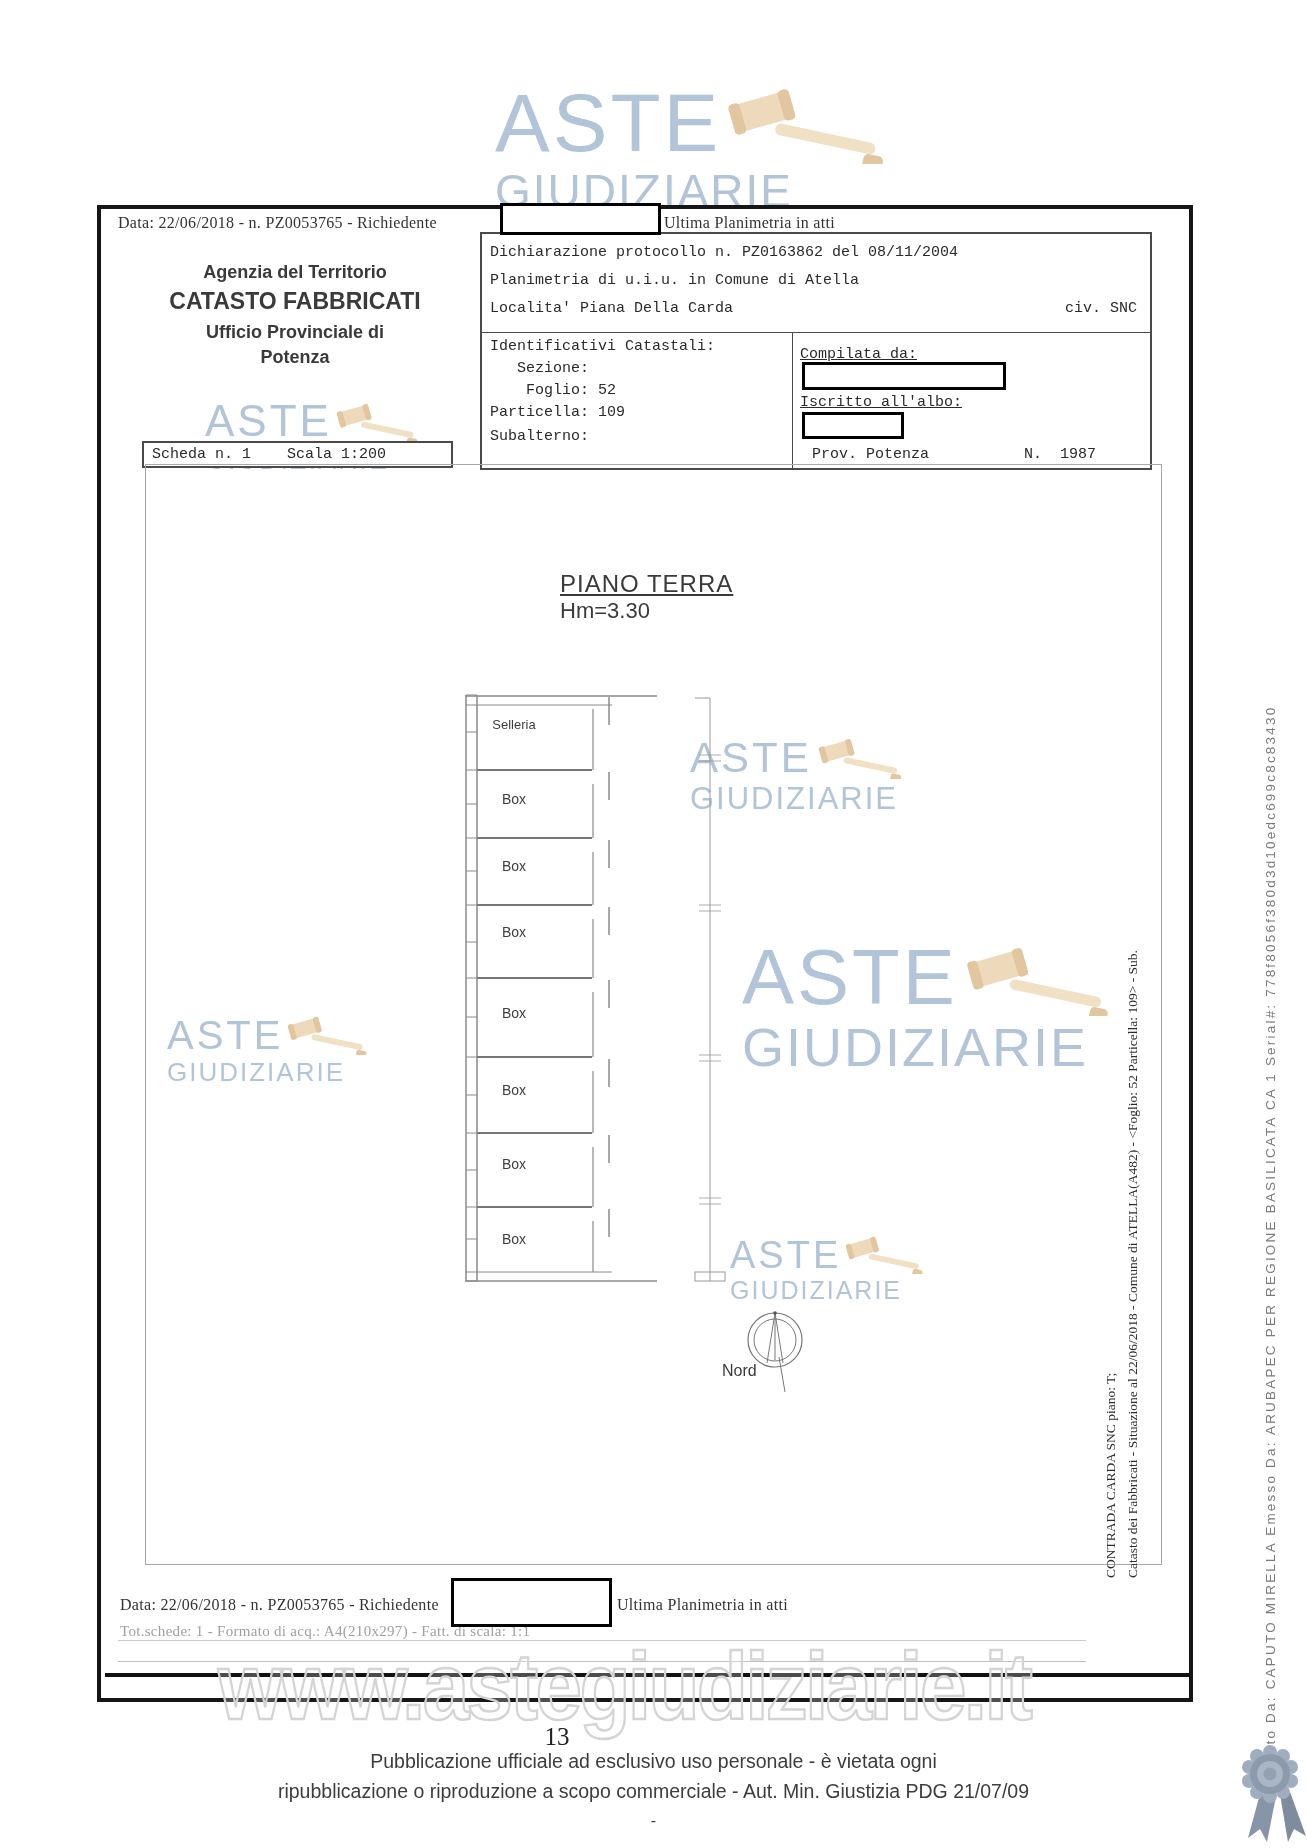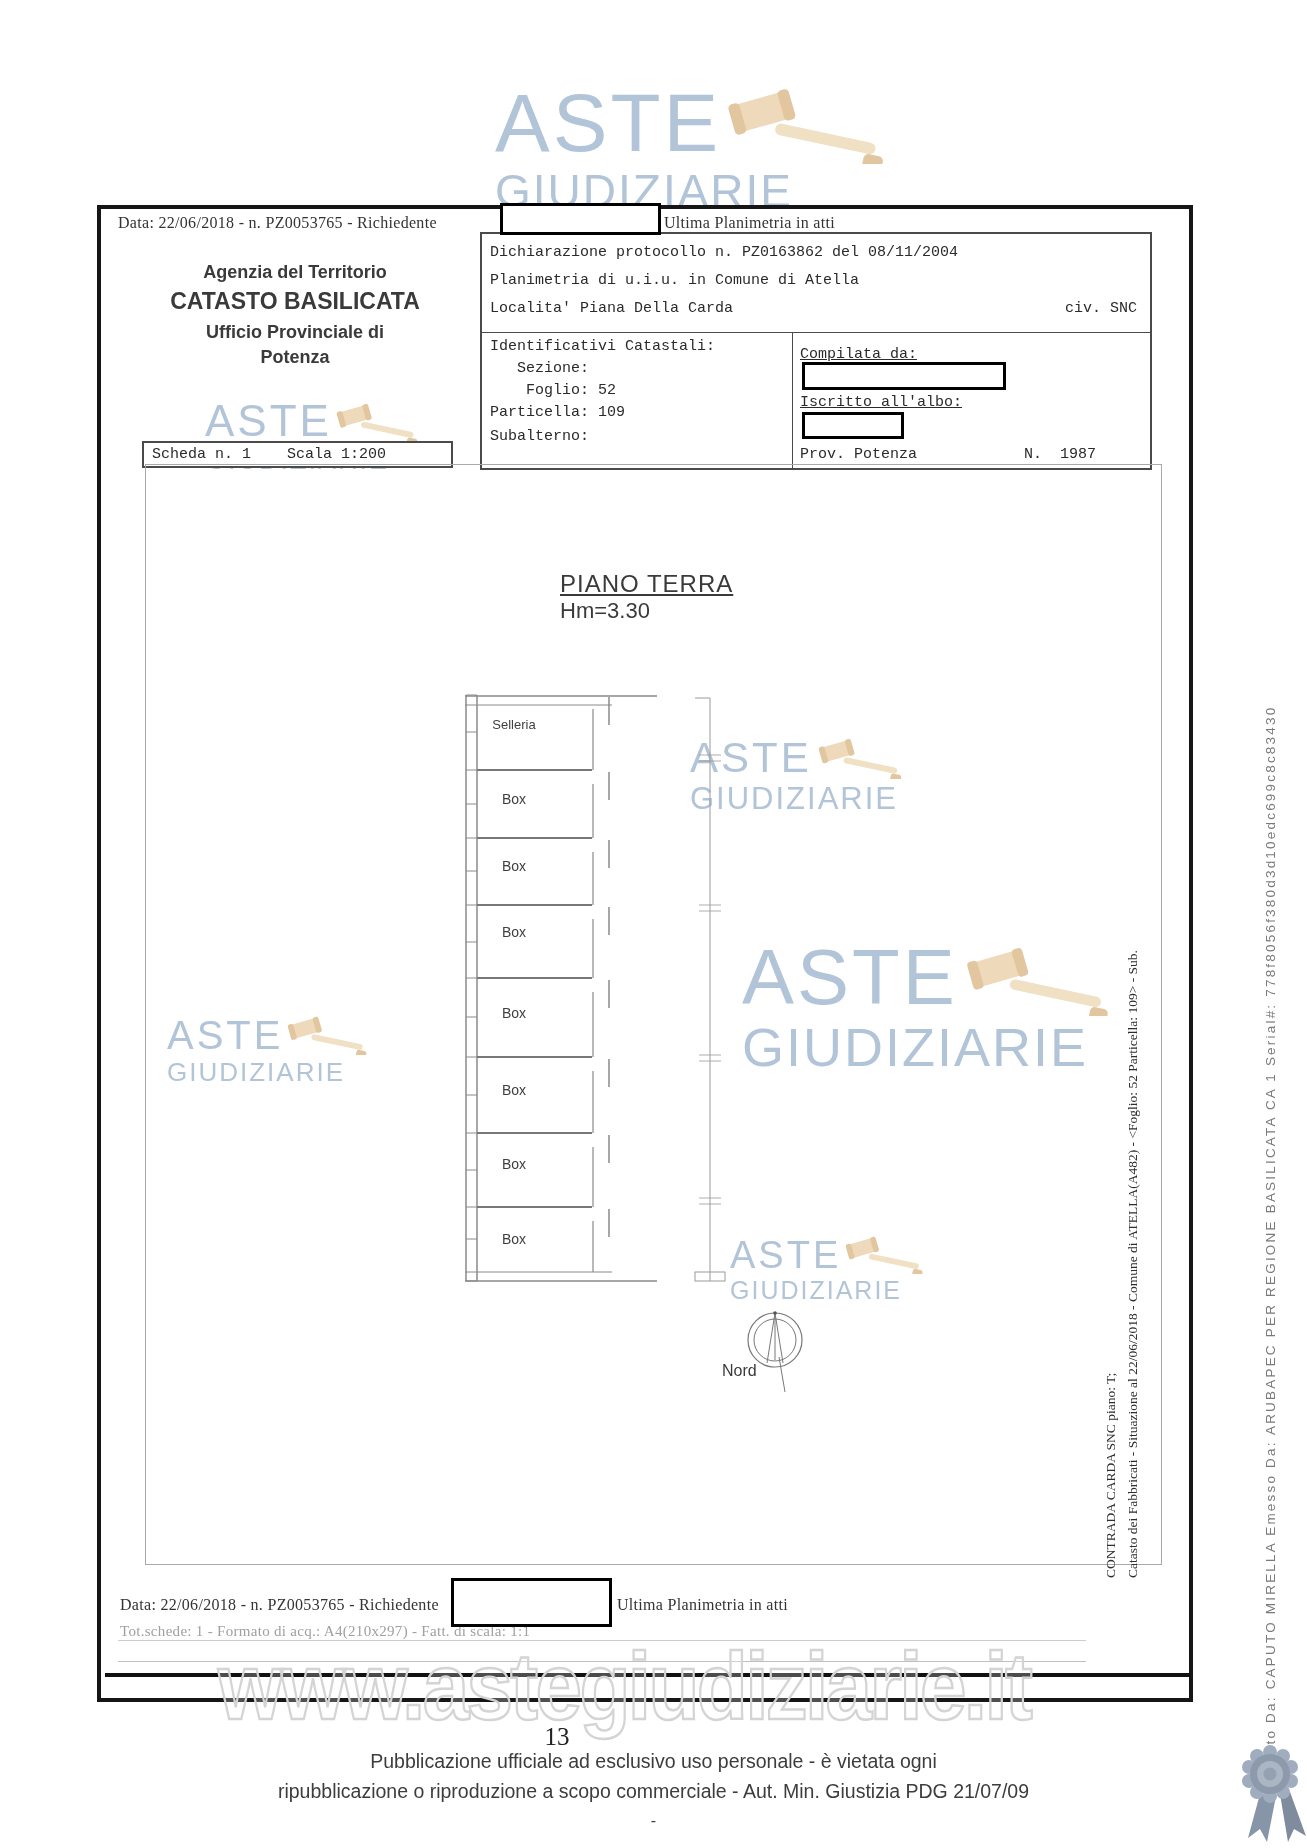--- a/index.html
+++ b/index.html
@@ -117,42 +117,42 @@
 
 
   <div class="abs outer-frame"></div>
 
   <div class="abs serif" style="left:118px;top:214px;z-index:2;">Data: 22/06/2018 -  n. PZ0053765 - Richiedente</div>
   <div class="abs redact" style="left:500px;top:203px;width:155px;height:26px;"></div>
   <div class="abs serif" style="left:664px;top:214px;z-index:2;">Ultima Planimetria in atti</div>
 
   <div class="abs agency" style="left:130px;top:262px;width:330px;z-index:2;">
     <div style="font-size:18px;">Agenzia del Territorio</div>
-    <div style="font-size:23px;margin-top:5px;">CATASTO BASILICATA</div>
+    <div style="font-size:23px;margin-top:5px;">CATASTO FABBRICATI</div>
     <div style="font-size:18px;margin-top:7px;">Ufficio Provinciale di</div>
     <div style="font-size:18px;margin-top:4px;">Potenza</div>
   </div>
 
   <div class="abs decl-box">
     <div class="abs mono" style="left:8px;top:10px;">Dichiarazione protocollo n. PZ0163862 del 08/11/2004</div>
     <div class="abs mono" style="left:8px;top:38px;">Planimetria di u.i.u. in Comune di Atella</div>
     <div class="abs mono" style="left:8px;top:66px;">Localita' Piana Della Carda</div>
     <div class="abs mono" style="left:540px;top:66px;margin-left:43px;">civ. SNC</div>
     <div class="abs hline" style="left:0;top:98px;width:668px;"></div>
     <div class="abs" style="left:310px;top:98px;width:1px;height:136px;background:#4a4a4a;"></div>
     <div class="abs mono" style="left:8px;top:104px;">Identificativi Catastali:</div>
     <div class="abs mono" style="left:8px;top:126px;">   Sezione:</div>
     <div class="abs mono" style="left:8px;top:148px;">    Foglio: 52</div>
     <div class="abs mono" style="left:8px;top:170px;">Particella: 109</div>
     <div class="abs mono" style="left:8px;top:194px;">Subalterno:</div>
     <div class="abs mono" style="left:318px;top:112px;text-decoration:underline;">Compilata da:</div>
     <div class="abs redact" style="left:320px;top:128px;width:198px;height:22px;"></div>
     <div class="abs mono" style="left:318px;top:160px;text-decoration:underline;">Iscritto all'albo:</div>
     <div class="abs redact" style="left:320px;top:178px;width:96px;height:21px;"></div>
-    <div class="abs mono" style="left:318px;top:212px;">Prov. Potenza</div>
+    <div class="abs mono" style="left:330px;top:212px;">Prov. Potenza</div>
     <div class="abs mono" style="left:542px;top:212px;">N.  1987</div>
   </div>
 
   <div class="abs scheda-box">
     <div class="abs mono" style="left:8px;top:3px;">Scheda n. 1</div>
     <div class="abs mono" style="left:143px;top:3px;">Scala 1:200</div>
   </div>
 
   <div class="abs plan-frame"></div>
 

